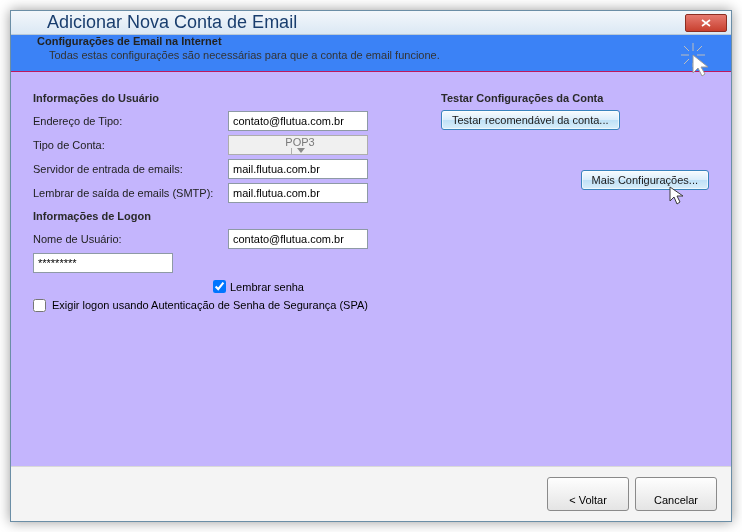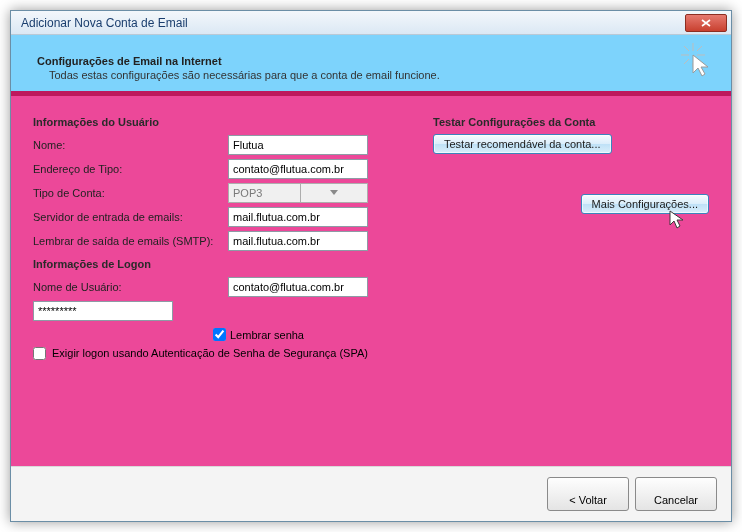--- a/index.html
+++ b/index.html
@@ -24,49 +24,49 @@
   }
   .titlebar {
     height: 24px;
     background: linear-gradient(#f3f7fb, #dbe8f4);
     display: flex;
     align-items: center;
     border-bottom: 1px solid #b9c9d6;
     padding-left: 10px;
     color: #1a3e6e;
   }
-  .titlebar .title { flex: 1; font-size: 12px; }
+  .titlebar .title { flex: 1; font-size: 18px; margin-left: 26px; }
   .close-btn {
     width: 42px; height: 18px;
     margin-right: 4px;
     background: linear-gradient(#e67a70, #c8402f);
     border: 1px solid #8c2e22;
     border-radius: 2px;
     display: flex; align-items: center; justify-content: center;
     color: #fff; font-weight: bold;
     cursor: pointer;
   }
   .header-band {
-    padding: 20px 14px 10px 26px;
-    background: #7dd3fc;
-    border-bottom: 5px solid #be185d;
+    padding: 0 14px 10px 26px;
+    background: #3b82f6;
+    border-bottom: 1px solid #be185d;
     position: relative;
   }
   .header-band h2 { font-size: 11px; font-weight: bold; margin: 0 0 2px 0; color: #222; }
   .header-band p  { font-size: 11px; margin: 0; color: #333; padding-left: 12px;}
   .star-cursor {
     position: absolute; right: 18px; top: 8px;
     color: #b9b9b9;
   }
   .content {
     flex: 1;
-    background: #ec4899;
+    background: #c4b5fd;
     padding: 14px 22px 8px 22px;
     display: flex;
-    gap: 30px;
+    gap: 38px;
   }
   .left-col { width: 370px; }
   .right-col { flex: 1; }
   .section-h {
     font-weight: bold; color: #2a2a2a;
     margin: 6px 0 6px 0;
   }
   .row { display: flex; align-items: center; margin: 2px 0; min-height: 22px;}
   .row label { width: 195px; color: #222; }
   .row input[type=text], .row input[type=password] {
@@ -76,20 +76,21 @@
     padding: 1px 4px;
     background: #fff;
   }
   .select-wrap {
     display: inline-flex; align-items: center;
     width: 140px; height: 20px;
     border: 1px solid #adadad;
     background: #f0f0f0;
     color: #7a7a7a;
     padding-left: 4px;
+    flex-direction: column;
   }
   .select-wrap span { flex:1; }
   .select-wrap .arrow-box {
     width: 18px; height: 100%;
     border-left: 1px solid #adadad;
     display:flex; align-items:center; justify-content:center;
   }
   .chk-row { display:flex; align-items:center; gap:4px; margin:6px 0 6px 180px;}
   .spa-row { display:flex; align-items:flex-start; gap:6px; margin-top:6px;}
   .spa-row .spa-text { max-width: 320px;}
@@ -162,24 +163,20 @@
         <path d="M14 12 L14 30 L19 25 L23 33 L26 31 L22 24 L29 24 Z" fill="#fff" stroke="#9a9a9a"></path>
       </svg>
     </div>
   </div>
 
   <div class="content">
     <div class="left-col">
 
       <div class="section-h">Informações do Usuário</div>
       <div class="row">
-        <label>Nome:</label>
-        <input type="text" value="Flutua" style="">
-      </div>
-      <div class="row">
         <label>Endereço de Tipo:</label>
         <input type="text" value="contato@flutua.com.br" style="">
       </div>
 
       <div class="row">
         <label>Tipo de Conta:</label>
         <div class="select-wrap">
           <span>POP3</span>
           <span class="arrow-box">
             <svg width="8" height="6" viewBox="0 0 8 6">

